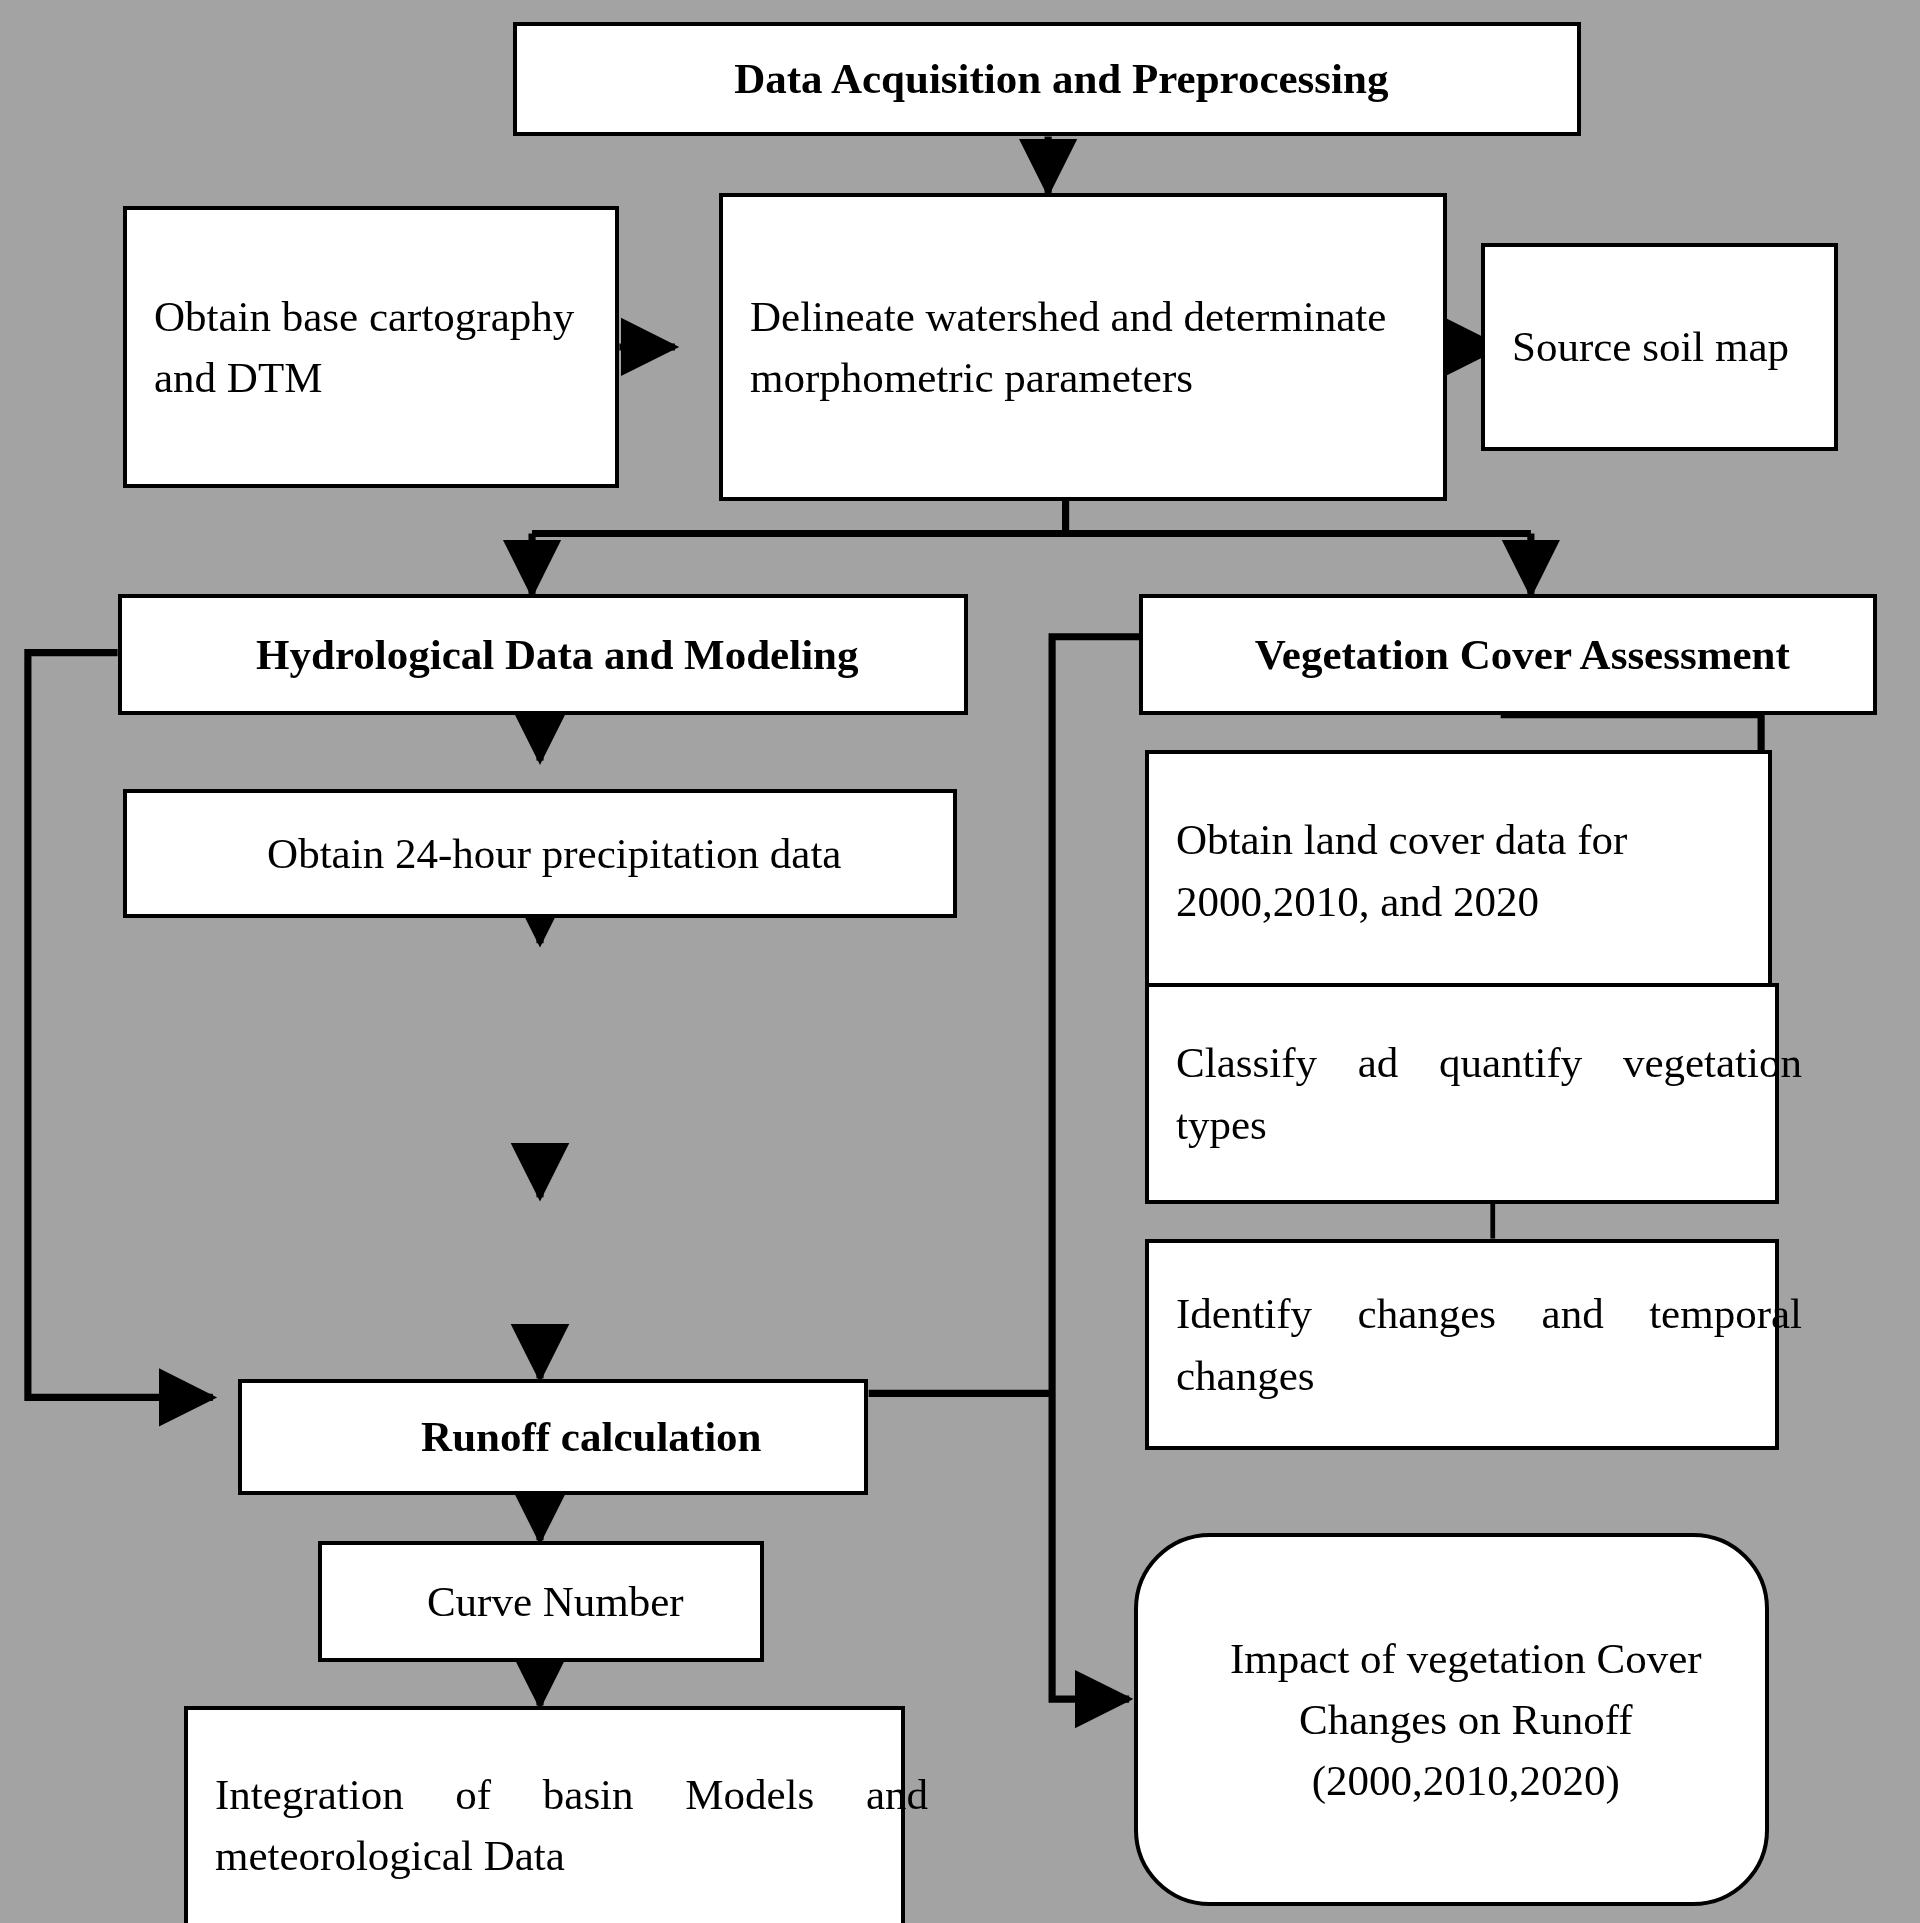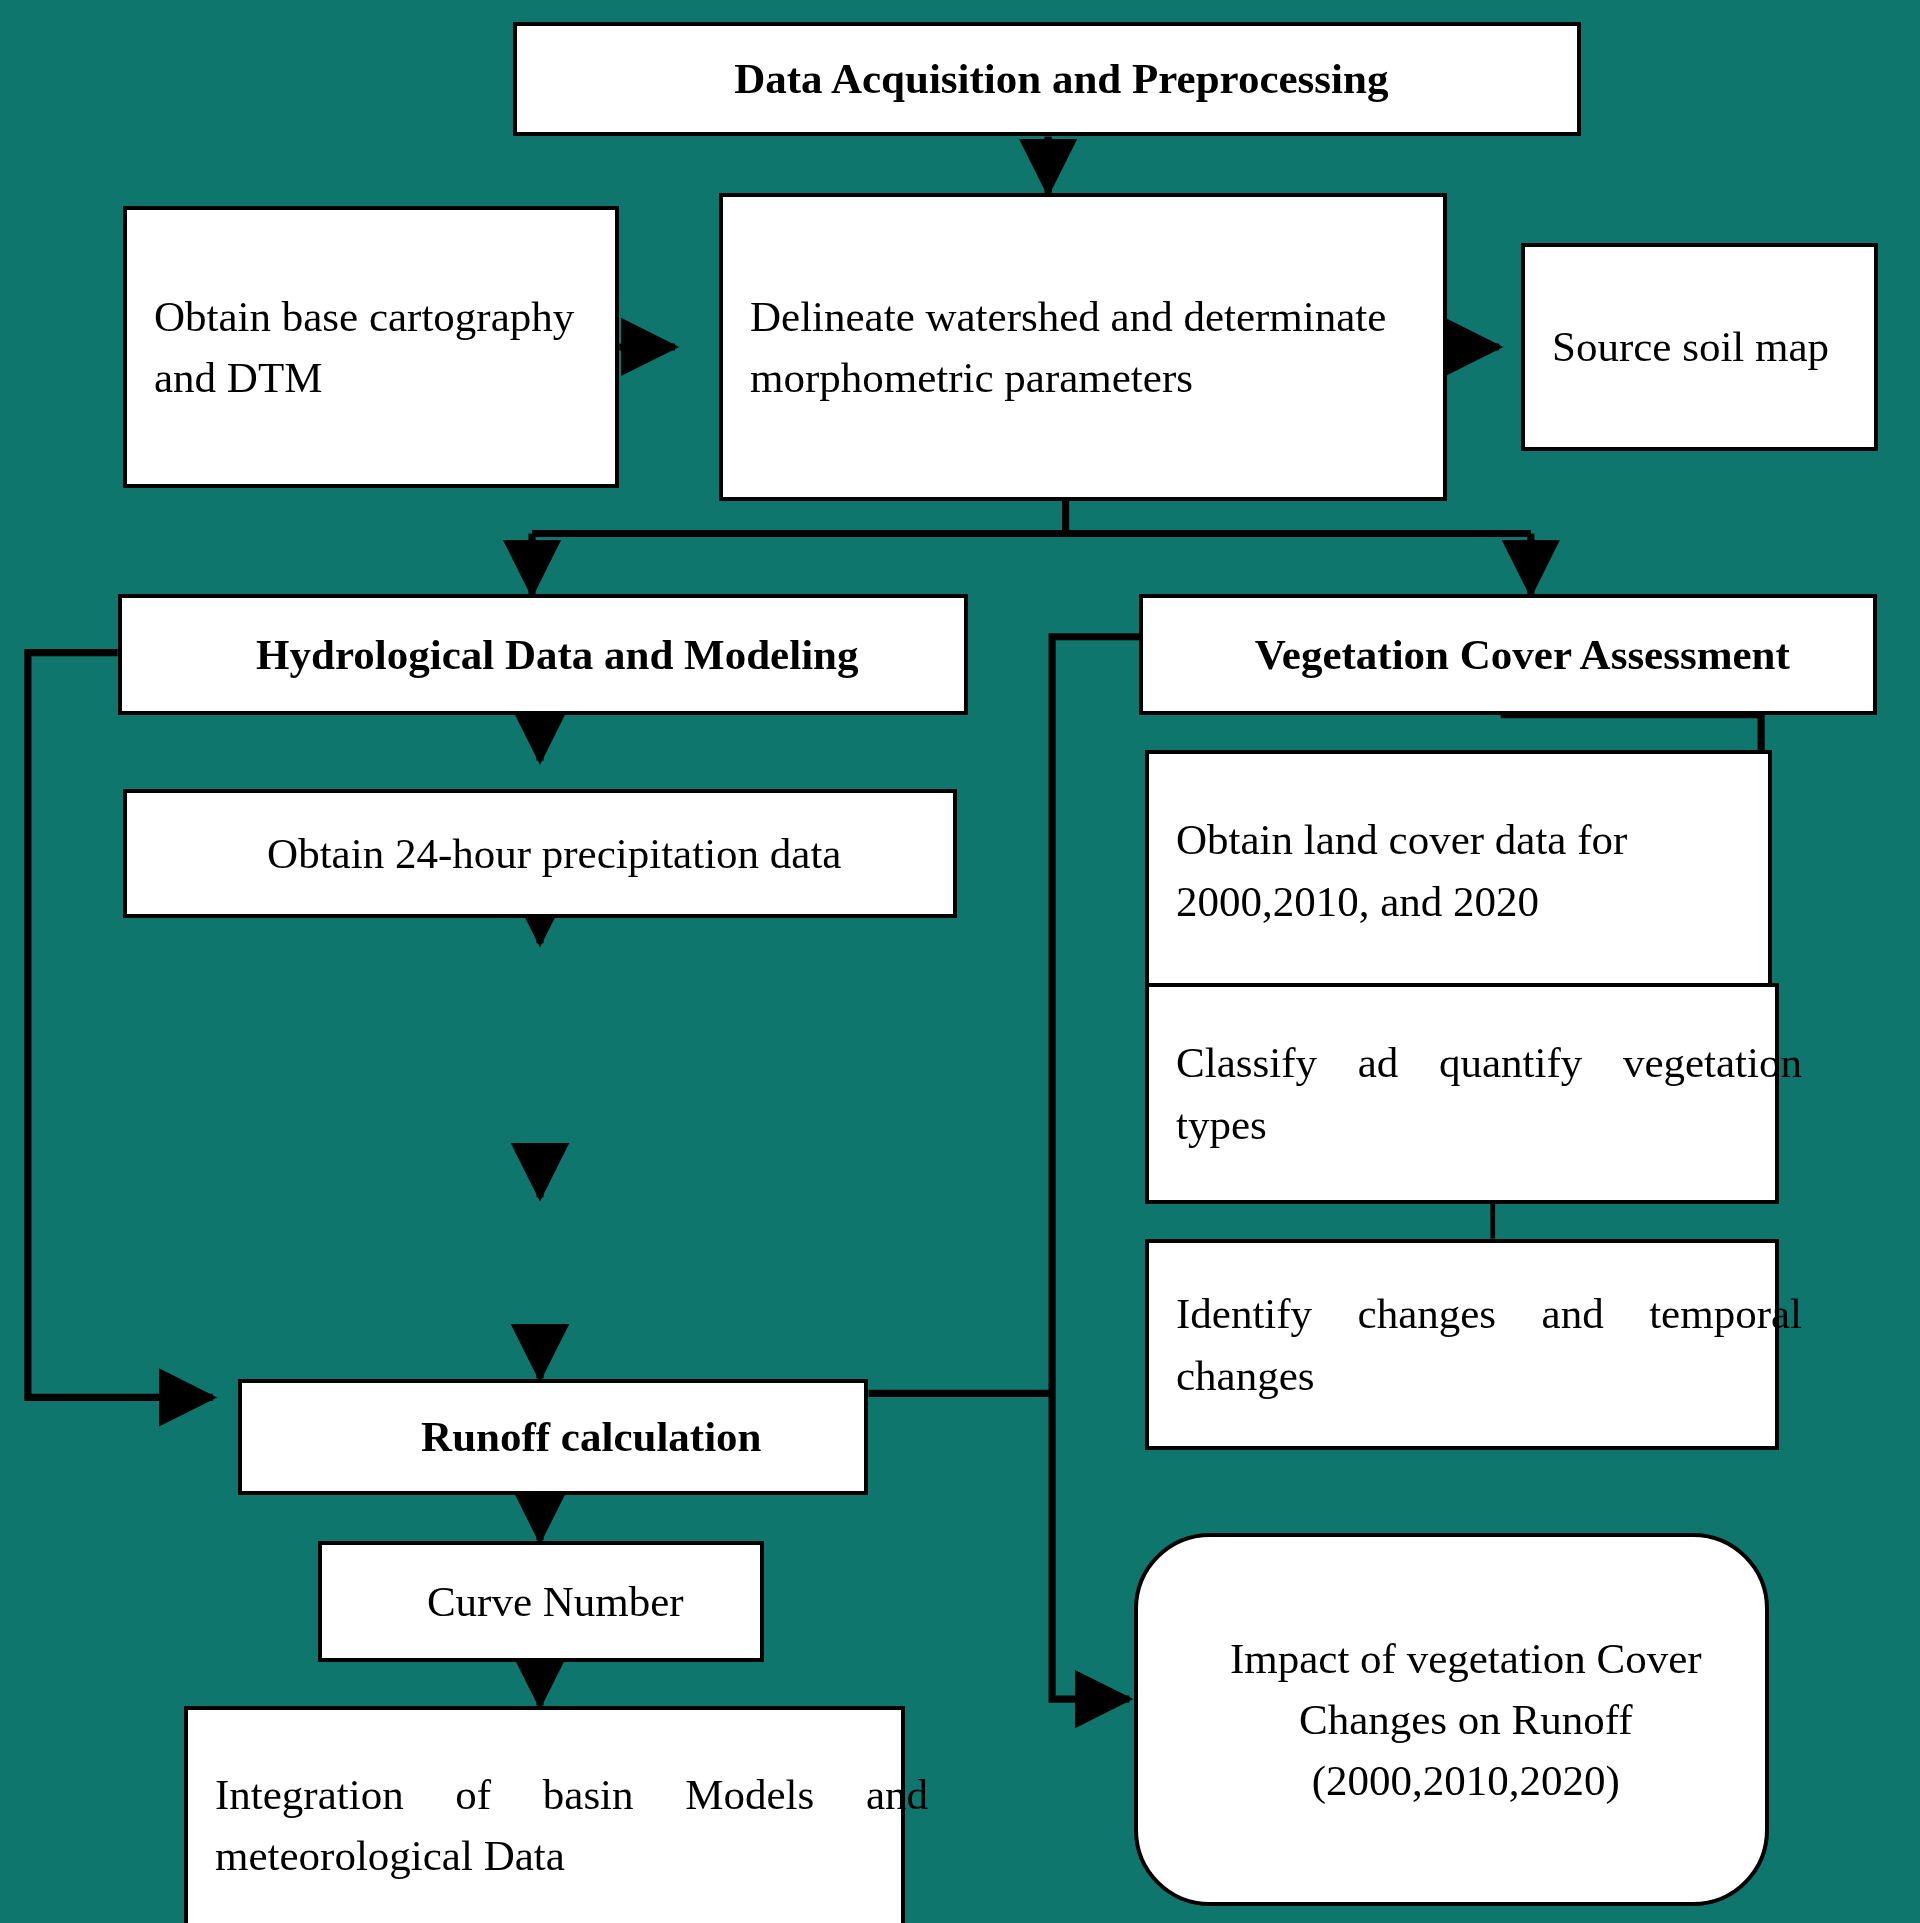--- a/index.html
+++ b/index.html
@@ -4,21 +4,21 @@
 <style>
   html, body {
     margin: 0;
     padding: 0;
     background: #ffffff;
   }
   #canvas {
     position: relative;
     width: 1920px;
     height: 1923px;
-    background: #0f766e;
+    background: #a3a3a3;
     font-family: "Liberation Serif", "DejaVu Serif", serif;
     overflow: hidden;
   }
   #wires {
     position: absolute;
     left: 0;
     top: 0;
     width: 1920px;
     height: 1923px;
     pointer-events: none;
@@ -98,21 +98,21 @@
   </div>
 
   <div class="node a-left" style="left:123px; top:206px; width:496px; height:282px;">
     <span class="txt">Obtain base cartography and DTM</span>
   </div>
 
   <div class="node a-left" style="left:719px; top:193px; width:728px; height:308px;">
     <span class="txt">Delineate watershed and determinate morphometric parameters</span>
   </div>
 
-  <div class="node a-left" style="left:1521px; top:243px; width:357px; height:208px;">
+  <div class="node a-left" style="left:1481px; top:243px; width:357px; height:208px;">
     <span class="txt">Source soil map</span>
   </div>
 
   <div class="node bold a-center" style="left:118px; top:594px; width:850px; height:121px;">
     <span class="txt">Hydrological Data and Modeling</span>
   </div>
 
   <div class="node bold a-center" style="left:1139px; top:594px; width:738px; height:121px;">
     <span class="txt">Vegetation Cover Assessment</span>
   </div>

